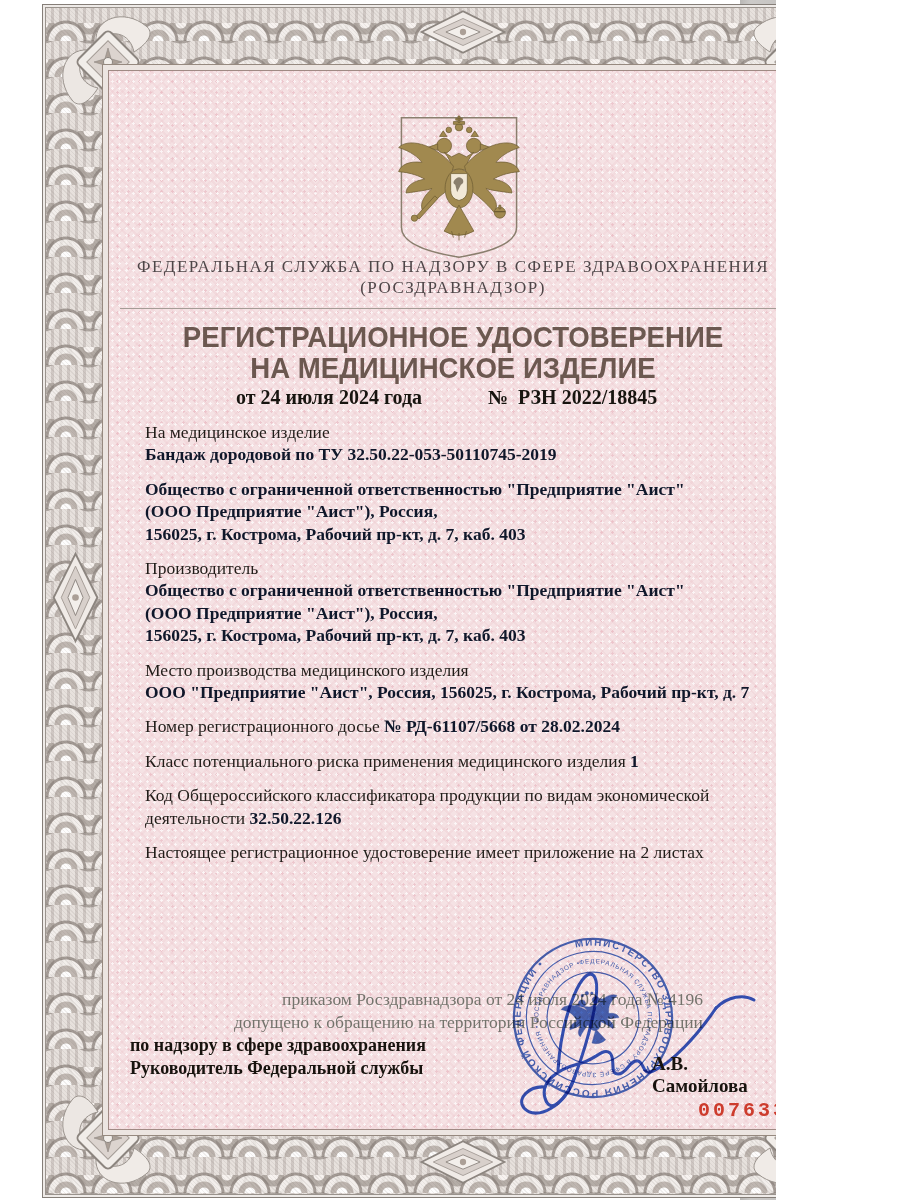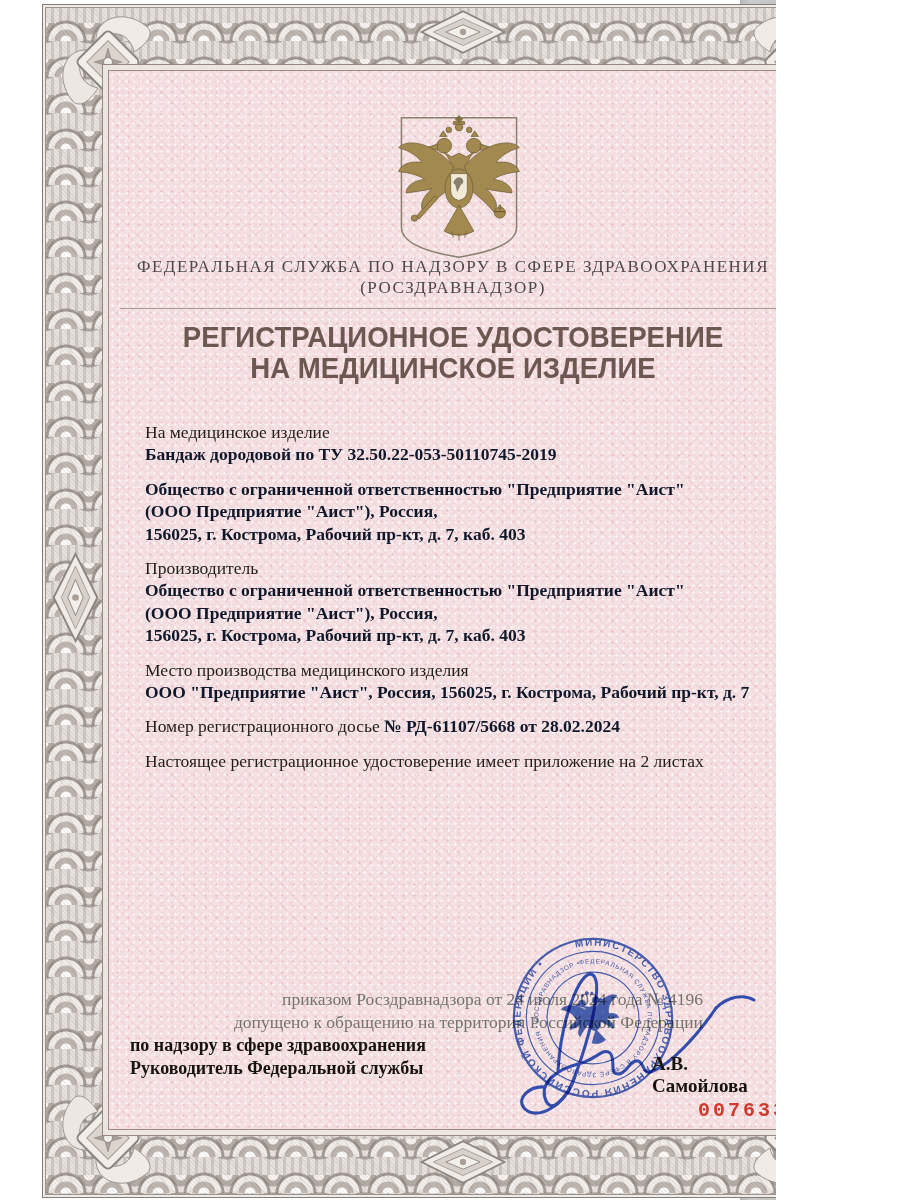--- a/index.html
+++ b/index.html
@@ -143,20 +143,24 @@
     <div>(РОСЗДРАВНАДЗОР)</div>
   </div>
 
   <div class="rule"></div>
 
   <div class="doc-title">
     <div>РЕГИСТРАЦИОННОЕ УДОСТОВЕРЕНИЕ</div>
     <div>НА МЕДИЦИНСКОЕ ИЗДЕЛИЕ</div>
   </div>
 
+  <div class="dateline">
+    <span class="date">от 24 июля 2024 года</span>
+    <span class="num">№&nbsp;&nbsp;РЗН 2022/18845</span>
+  </div>
 
   <div class="fields" id="fields">
       <div class="field">
         <div><span>На медицинское изделие</span></div>
         <div><span class="b">Бандаж дородовой по ТУ 32.50.22-053-50110745-2019</span></div>
       </div>
       <div class="field">
         <div><span class="b">Общество с ограниченной ответственностью "Предприятие "Аист"</span></div>
         <div><span class="b">(ООО Предприятие "Аист"), Россия,</span></div>
         <div><span class="b">156025, г. Кострома, Рабочий пр-кт, д. 7, каб. 403</span></div>
@@ -166,20 +170,27 @@
         <div><span class="b">Общество с ограниченной ответственностью "Предприятие "Аист"</span></div>
         <div><span class="b">(ООО Предприятие "Аист"), Россия,</span></div>
         <div><span class="b">156025, г. Кострома, Рабочий пр-кт, д. 7, каб. 403</span></div>
       </div>
       <div class="field">
         <div><span>Место производства медицинского изделия</span></div>
         <div><span class="b">ООО "Предприятие "Аист", Россия, 156025, г. Кострома, Рабочий пр-кт, д. 7</span></div>
       </div>
       <div class="field">
         <div><span>Номер регистрационного досье </span><span class="b">№ РД-61107/5668 от 28.02.2024</span></div>
+      </div>
+      <div class="field">
+        <div><span>Класс потенциального риска применения медицинского изделия </span><span class="b">1</span></div>
+      </div>
+      <div class="field">
+        <div><span>Код Общероссийского классификатора продукции по видам экономической</span></div>
+        <div><span>деятельности </span><span class="b">32.50.22.126</span></div>
       </div>
       <div class="field">
         <div><span>Настоящее регистрационное удостоверение имеет приложение на 2 листах</span></div>
       </div>
     </div>
 
   <div class="faded">
     <div>приказом Росздравнадзора от 24 июля 2024 года № 4196</div>
     <div>допущено к обращению на территории Российской Федерации</div>
   </div>

